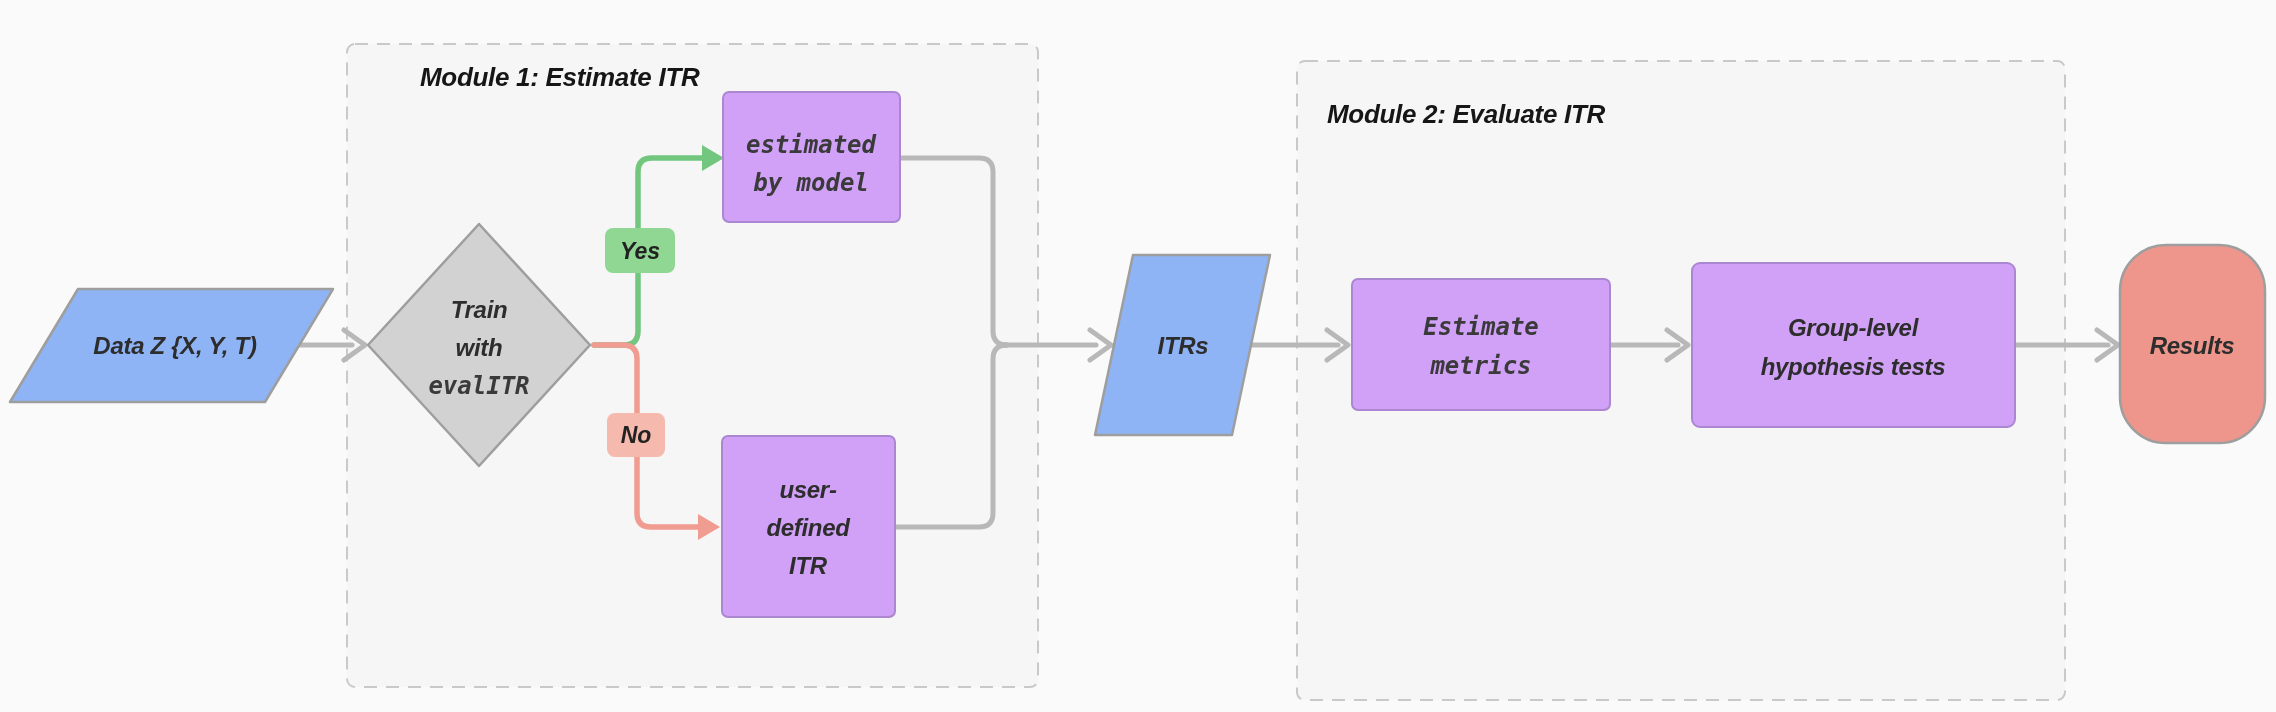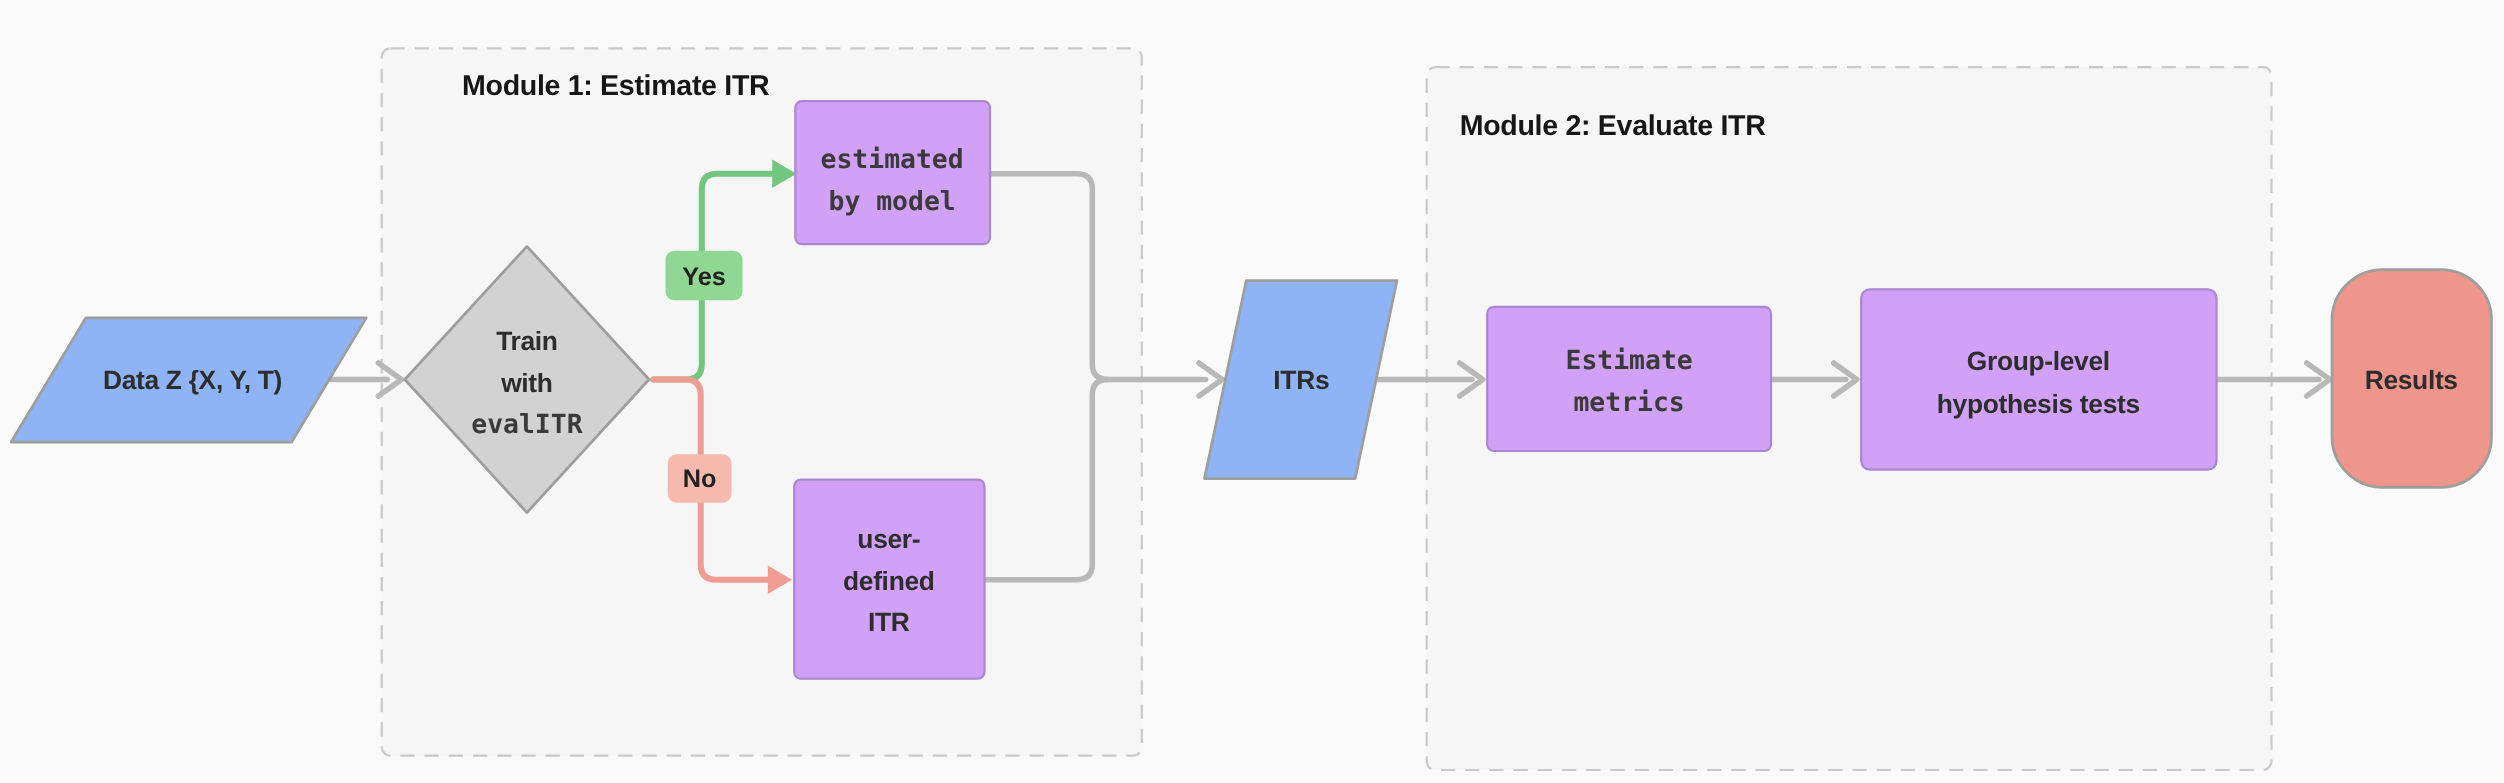--- a/index.html
+++ b/index.html
@@ -5,20 +5,21 @@
   html, body {
     margin: 0;
     padding: 0;
     background: #fafafa;
     font-family: "Liberation Sans", sans-serif;
   }
   .canvas-wrap {
     width: 2276px;
     height: 712px;
     position: relative;
+    font-style: italic;
   }
   svg { display: block; }
 
   .module-box {
     fill: #f6f6f7;
     stroke: #c9c9c9;
     stroke-width: 2;
     stroke-dasharray: 13 9;
   }
   .module-title {

